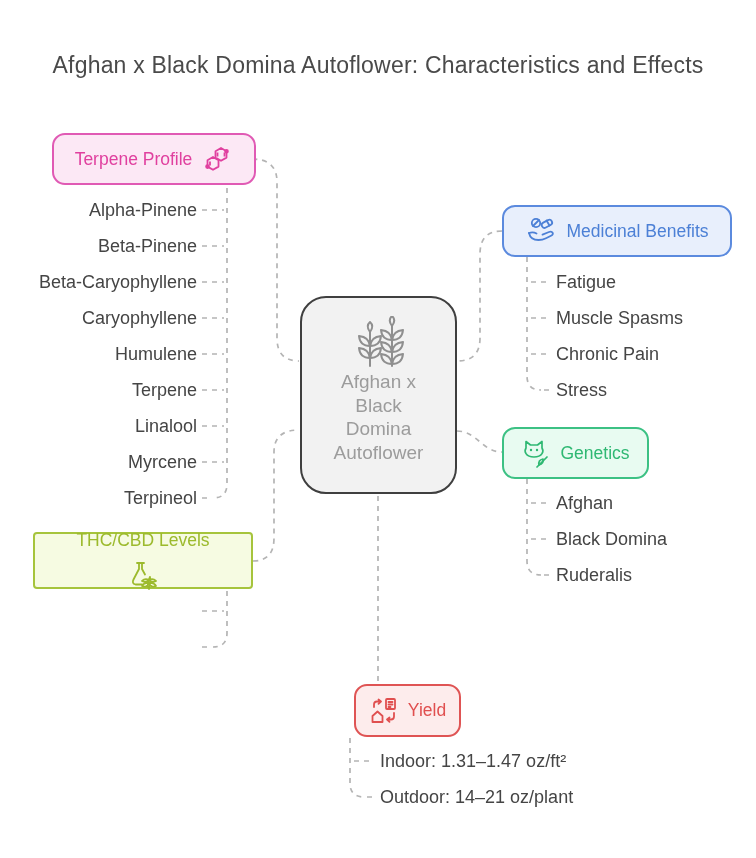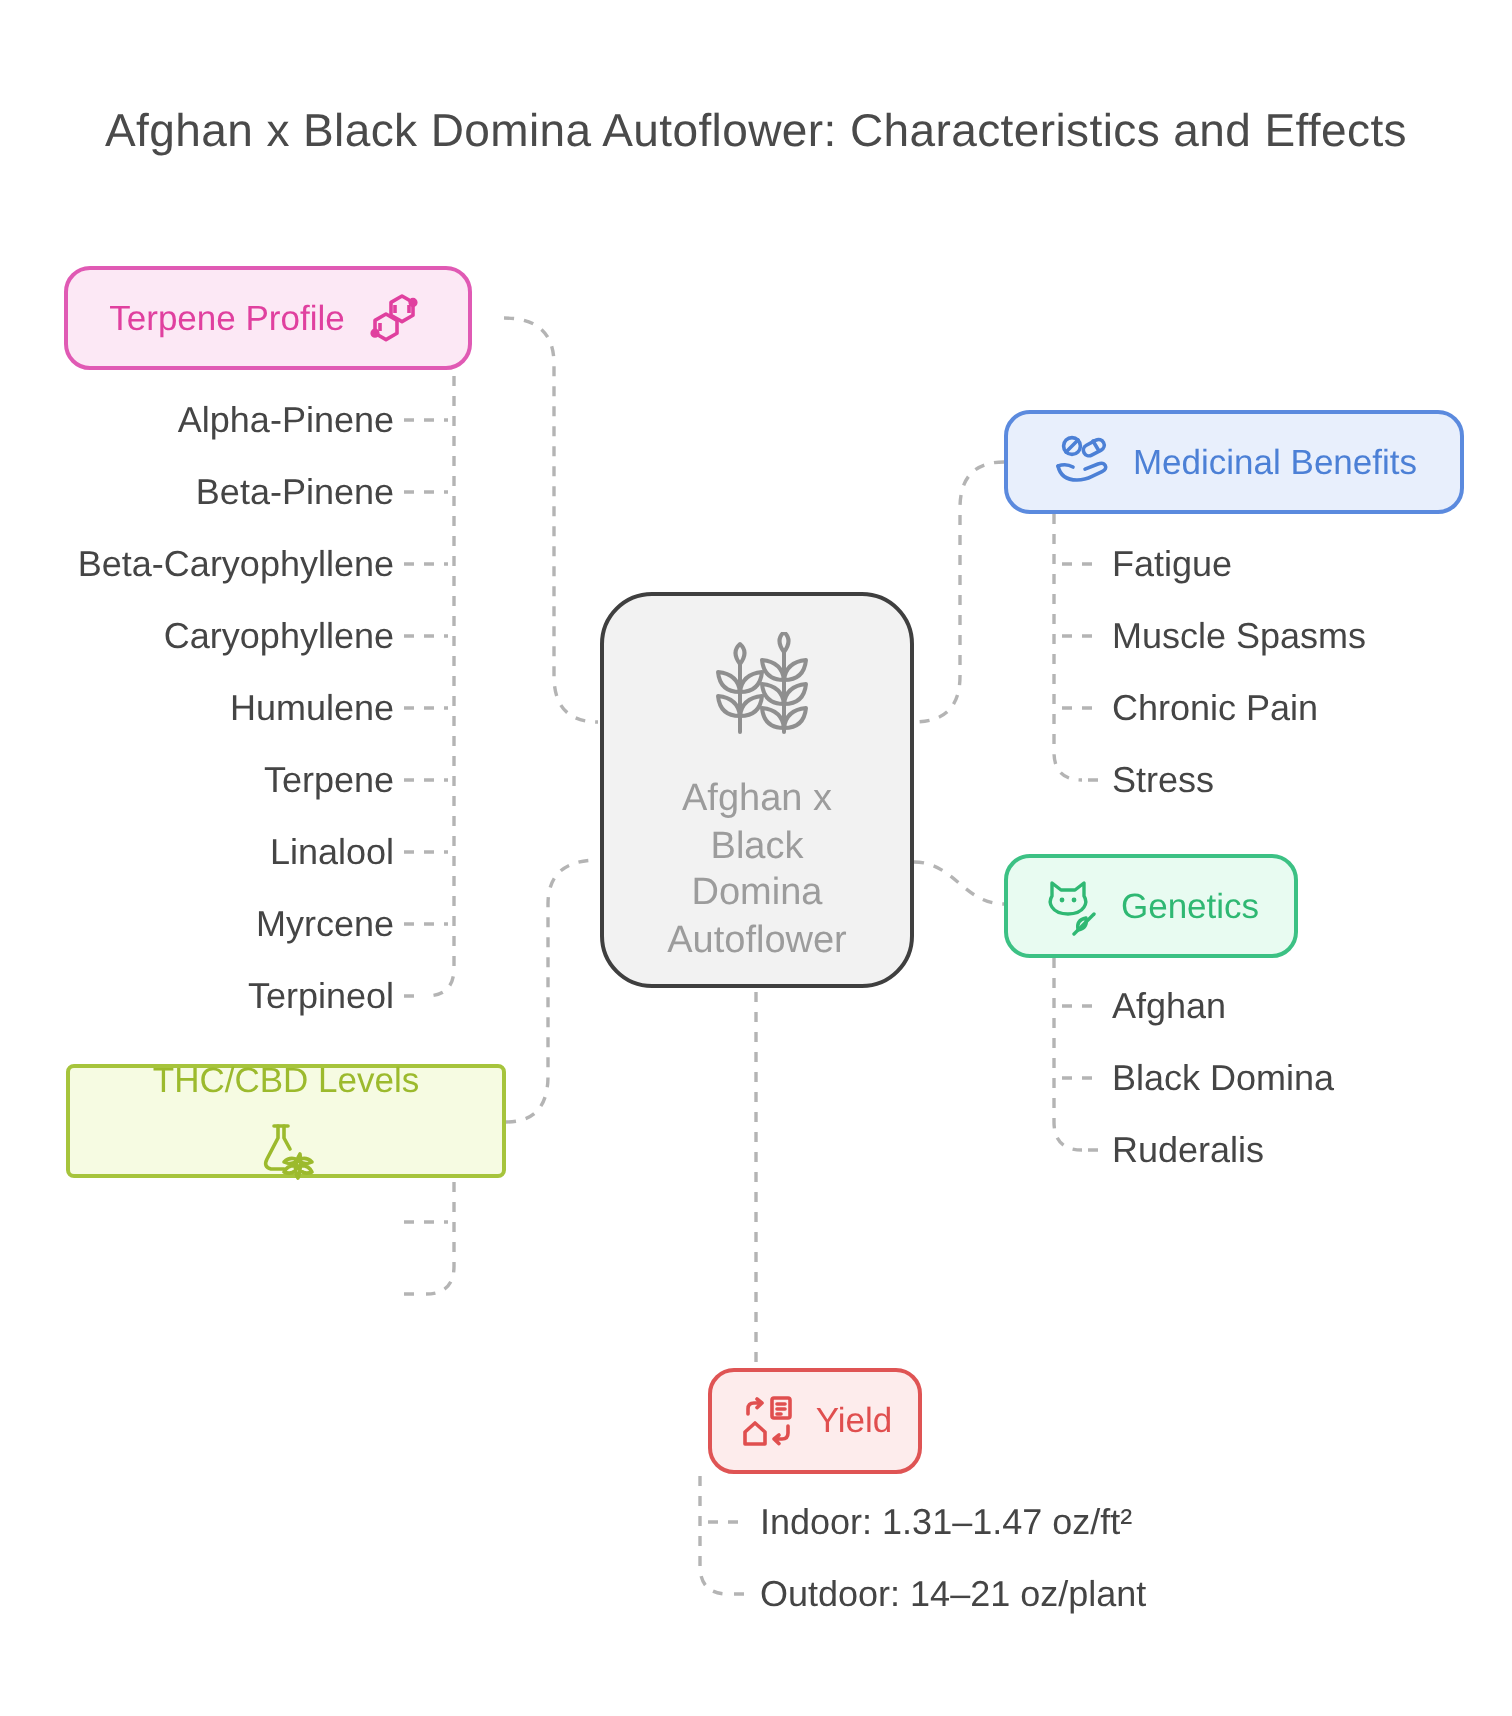--- a/index.html
+++ b/index.html
@@ -11,33 +11,33 @@
   .title{
     position:absolute;left:0;top:52px;width:756px;text-align:center;
     font-size:23px;font-weight:400;color:#4a4a4a;letter-spacing:.2px;z-index:1;
   }
   .badge{
     position:absolute;display:flex;align-items:center;justify-content:center;gap:9px;
     border-radius:13px;border:2px solid;box-sizing:border-box;z-index:2;
     font-size:17.5px;font-weight:400;
   }
   .badge svg{flex:0 0 auto;display:block;}
-  .badge-terpene{left:32px;top:133px;width:204px;height:52px;border-color:#e05ab4;background:#fce8f5;color:#e0409f;}
+  .badge-terpene{left:52px;top:133px;width:204px;height:52px;border-color:#e05ab4;background:#fce8f5;color:#e0409f;}
   .badge-medicinal{left:502px;top:205px;width:230px;height:52px;border-color:#5b8ade;background:#e8effc;color:#4c80d6;}
   .badge-genetics{left:502px;top:427px;width:147px;height:52px;border-color:#3cc184;background:#e8fbf1;color:#2fb873;}
   .badge-thc{left:33px;top:532px;width:220px;height:57px;border-radius:4px;border-color:#a6c43c;background:#f6fbe2;color:#9cba2d;flex-direction:column;}
   .badge-yield{left:324px;top:684px;width:107px;height:53px;border-color:#df5454;background:#fdecec;color:#e04f4f;margin-left:30px;}
 
   .node{
     position:absolute;left:300px;top:296px;width:157px;height:198px;box-sizing:border-box;
     border:2px solid #3f3f3f;border-radius:26px;background:#f2f2f2;z-index:2;
     display:flex;flex-direction:column;align-items:center;
   }
   .node svg{margin-top:18px;}
-  .node-label{margin-top:18px;text-align:center;font-size:19px;line-height:23.5px;color:#9c9c9c;}
+  .node-label{margin-top:0;text-align:center;font-size:19px;line-height:23.5px;color:#9c9c9c;}
 
   .item-list{position:absolute;z-index:1;}
   .item-list .row{height:36px;display:flex;align-items:center;font-size:18px;color:#454545;white-space:nowrap;}
   .list-right .row{justify-content:flex-end;}
   .list-left .row{justify-content:flex-start;}
 
   .list-terpene{left:0;top:192px;width:197px;}
   .list-medicinal{left:556px;top:264px;width:200px;text-align:right;}
   .list-genetics{left:556px;top:485px;width:200px;}
   .list-thc{left:0;top:593px;width:197px;}

